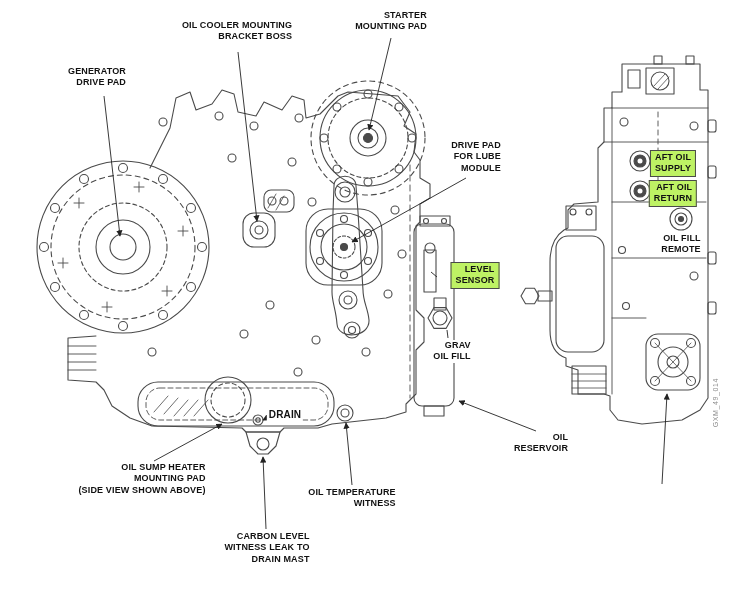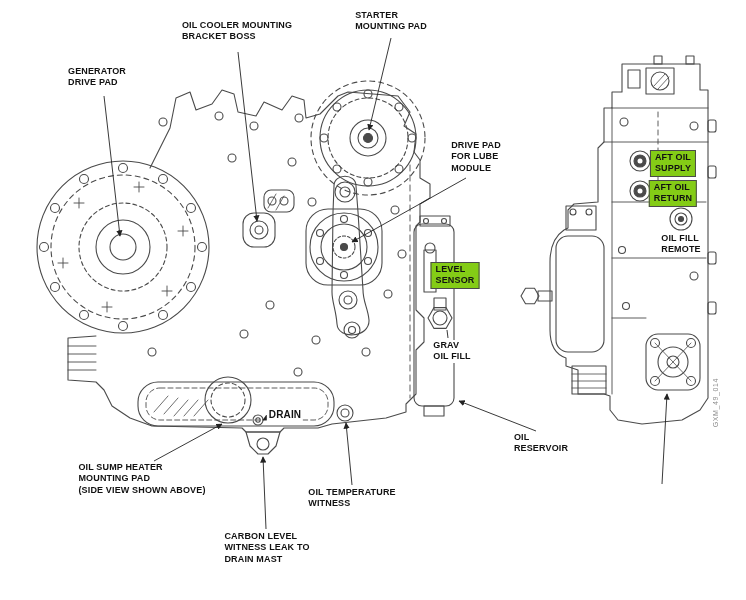--- a/index.html
+++ b/index.html
@@ -3,25 +3,25 @@
 <meta charset="utf-8">
 <style>
   html,body{margin:0;padding:0;background:#ffffff;}
   .figure{
     position:relative;width:746px;height:600px;background:#ffffff;
     font-family:"Liberation Sans",sans-serif;overflow:hidden;
   }
   .figure svg{position:absolute;left:0;top:0;}
   .callout{
     position:absolute;transform:translateX(-50%);
-    white-space:pre-line;text-align:left;
+    white-space:pre-line;text-align:right;
     font-size:9px;font-weight:600;line-height:1.25;color:#111;
     letter-spacing:.15px;
   }
-  .callout.boxed{border:1px solid #4a4a4a;background:#84cc16;padding:1px 4px;}
+  .callout.boxed{border:1px solid #4a4a4a;background:#bef264;padding:1px 4px;}
   .callout.bg{background:#fff;padding:0 2px;}
   .callout.small{font-size:10px;}
   .fig-id{
     position:absolute;font-size:7px;color:#8c8c8c;letter-spacing:.6px;
     writing-mode:vertical-rl;transform:rotate(180deg);
   }
 </style>
 </head>
 <body>
 
@@ -263,21 +263,21 @@
 
   <div class="callout" style="left:97px;top:66px">GENERATOR
 DRIVE PAD</div>
   <div class="callout" style="left:237px;top:20px">OIL COOLER MOUNTING
 BRACKET BOSS</div>
   <div class="callout" style="left:391px;top:10px">STARTER
 MOUNTING PAD</div>
   <div class="callout bg" style="left:476px;top:140px">DRIVE PAD
 FOR LUBE
 MODULE</div>
-  <div class="callout boxed" style="left:455px;top:262px">LEVEL
+  <div class="callout boxed" style="left:475px;top:262px">LEVEL
 SENSOR</div>
   <div class="callout bg" style="left:452px;top:340px">GRAV
 OIL FILL</div>
   <div class="callout boxed" style="left:673px;top:150px">AFT OIL
 SUPPLY</div>
   <div class="callout boxed" style="left:673px;top:180px">AFT OIL
 RETURN</div>
   <div class="callout bg" style="left:681px;top:233px">OIL FILL
 REMOTE</div>
   <div class="callout small bg" style="left:285px;top:409px">DRAIN</div>

